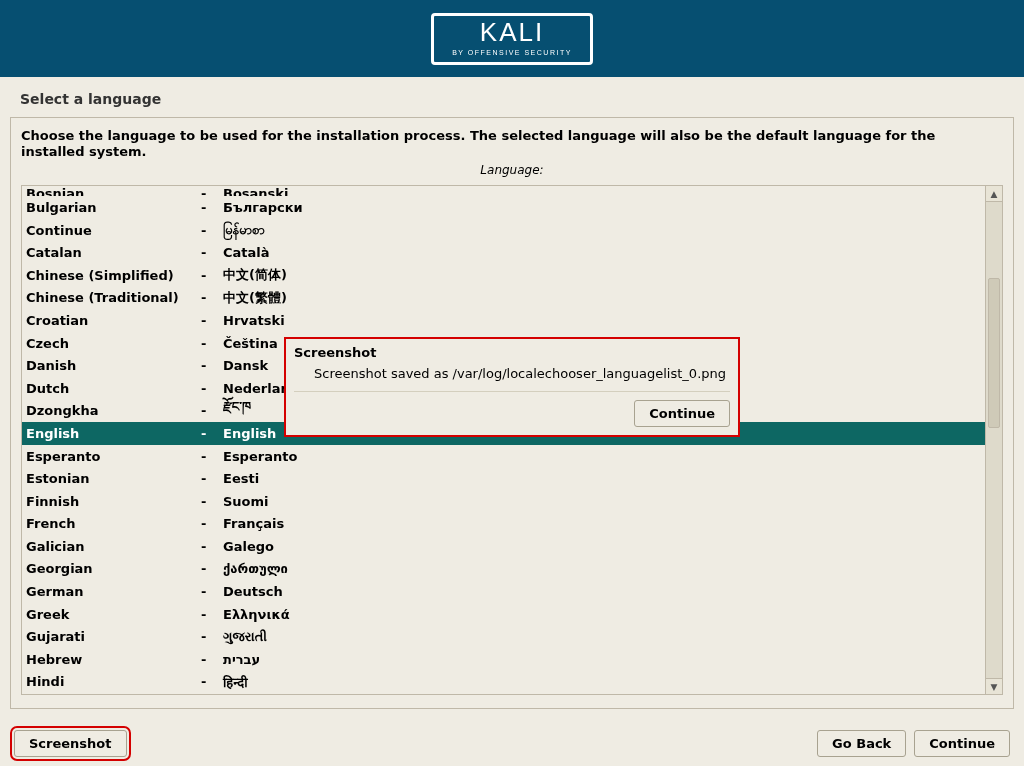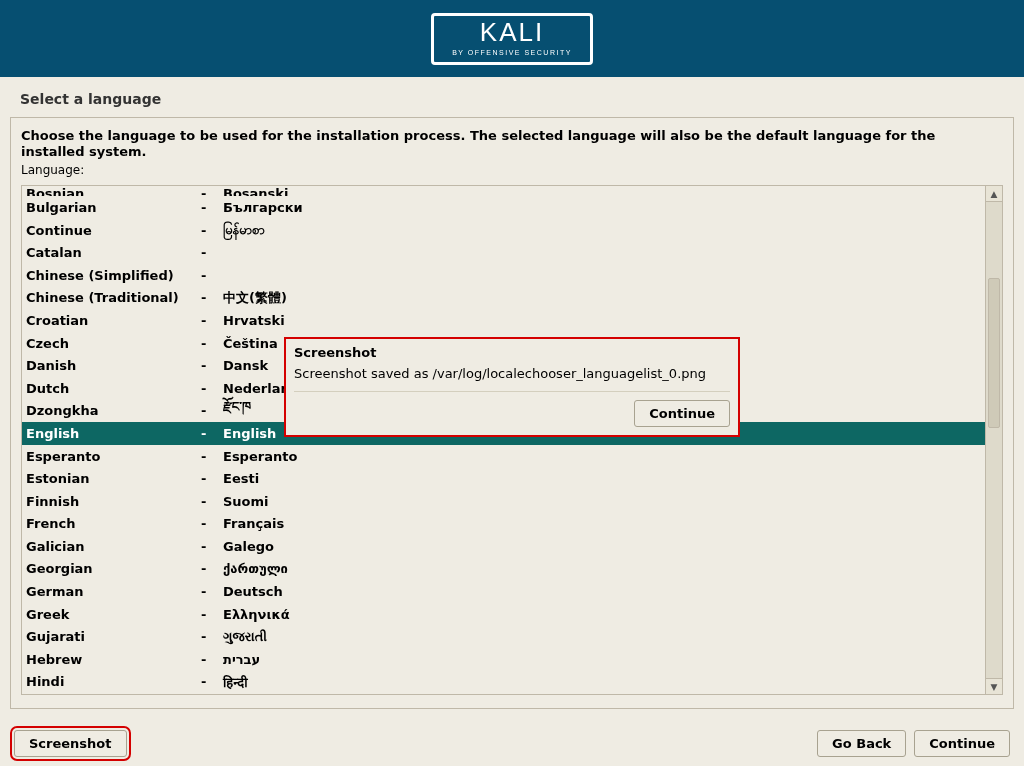--- a/index.html
+++ b/index.html
@@ -30,21 +30,21 @@
   
   .panel {
     margin: 0 10px;
     height: 592px;
     border: 1px solid #bfb8a8;
     background: #efece3;
     padding: 10px 10px 0 10px;
     position: relative;
   }
   .instr { font-size: 13px; font-weight: 700; line-height: 1.2; }
-  .field-label { font-size: 12px; margin-top: 4px; }
+  .field-label { font-style: italic; font-size: 12px; margin-top: 4px; text-align: center; }
 
   
   .list-wrap {
     margin-top: 8px;
     height: 510px;
     border: 1px solid #bfb8a8;
     background: #efece3;
     display: flex;
   }
   .list {
@@ -111,21 +111,21 @@
   .dialog {
     position: absolute;
     left: 284px; top: 337px;
     width: 456px;
     background: #efece3;
     border: 2px solid #d40000;
     padding: 6px 8px 8px 8px;
     font-size: 13px;
   }
   .dialog .dtitle { font-weight: 700; margin-bottom: 6px; }
-  .dialog .dmsg { margin-bottom: 10px; }
+  .dialog .dmsg { margin-bottom: 10px; margin-left: 20px; }
   .dialog .dhr  { border: none; border-top: 1px solid #d4cfbe; margin-bottom: 8px; }
   .dialog .dbtns { text-align: right; }
 </style>
 </head>
 <body>
 
 <div class="header">
   <div class="logo-frame">
     <div class="logo-text">KALI</div>
     <div class="logo-sub">BY OFFENSIVE SECURITY</div>
@@ -151,24 +151,26 @@
           <span class="c2">Български</span>
         </div>
         <div class="row">
           <span class="c1">Continue</span>
           <span class="sep">-</span>
           <span class="c2">မြန်မာစာ</span>
         </div>
         <div class="row">
           <span class="c1">Catalan</span>
           <span class="sep">-</span>
+          <span class="c2">Català</span>
         </div>
         <div class="row">
           <span class="c1">Chinese (Simplified)</span>
           <span class="sep">-</span>
+          <span class="c2">中文(简体)</span>
         </div>
         <div class="row">
           <span class="c1">Chinese (Traditional)</span>
           <span class="sep">-</span>
           <span class="c2">中文(繁體)</span>
         </div>
         <div class="row">
           <span class="c1">Croatian</span>
           <span class="sep">-</span>
           <span class="c2">Hrvatski</span>

